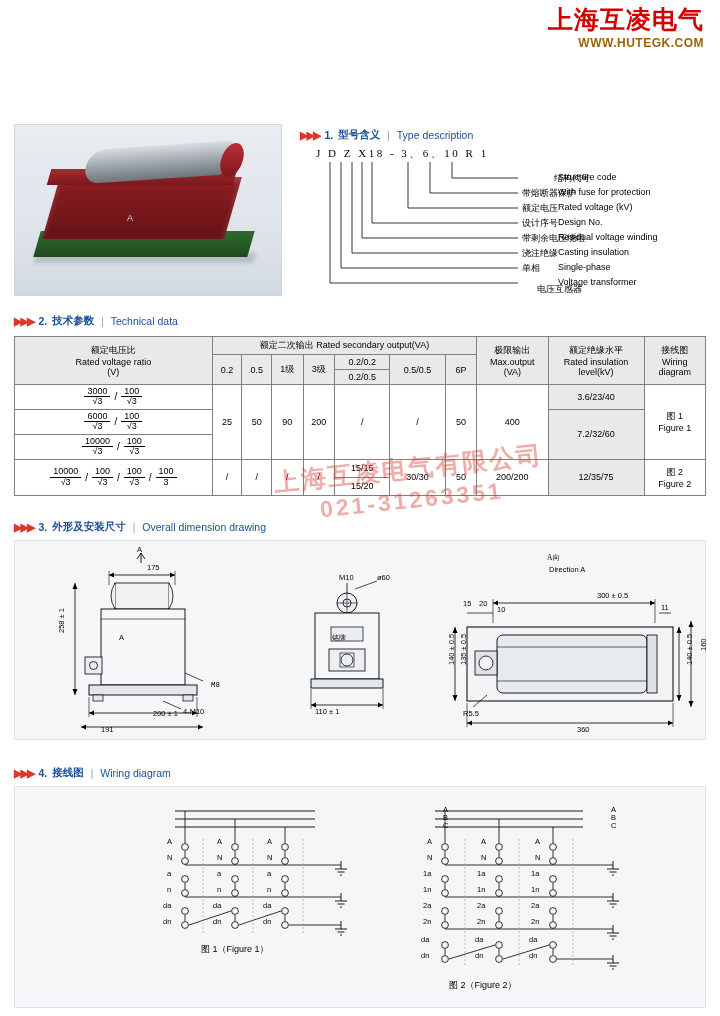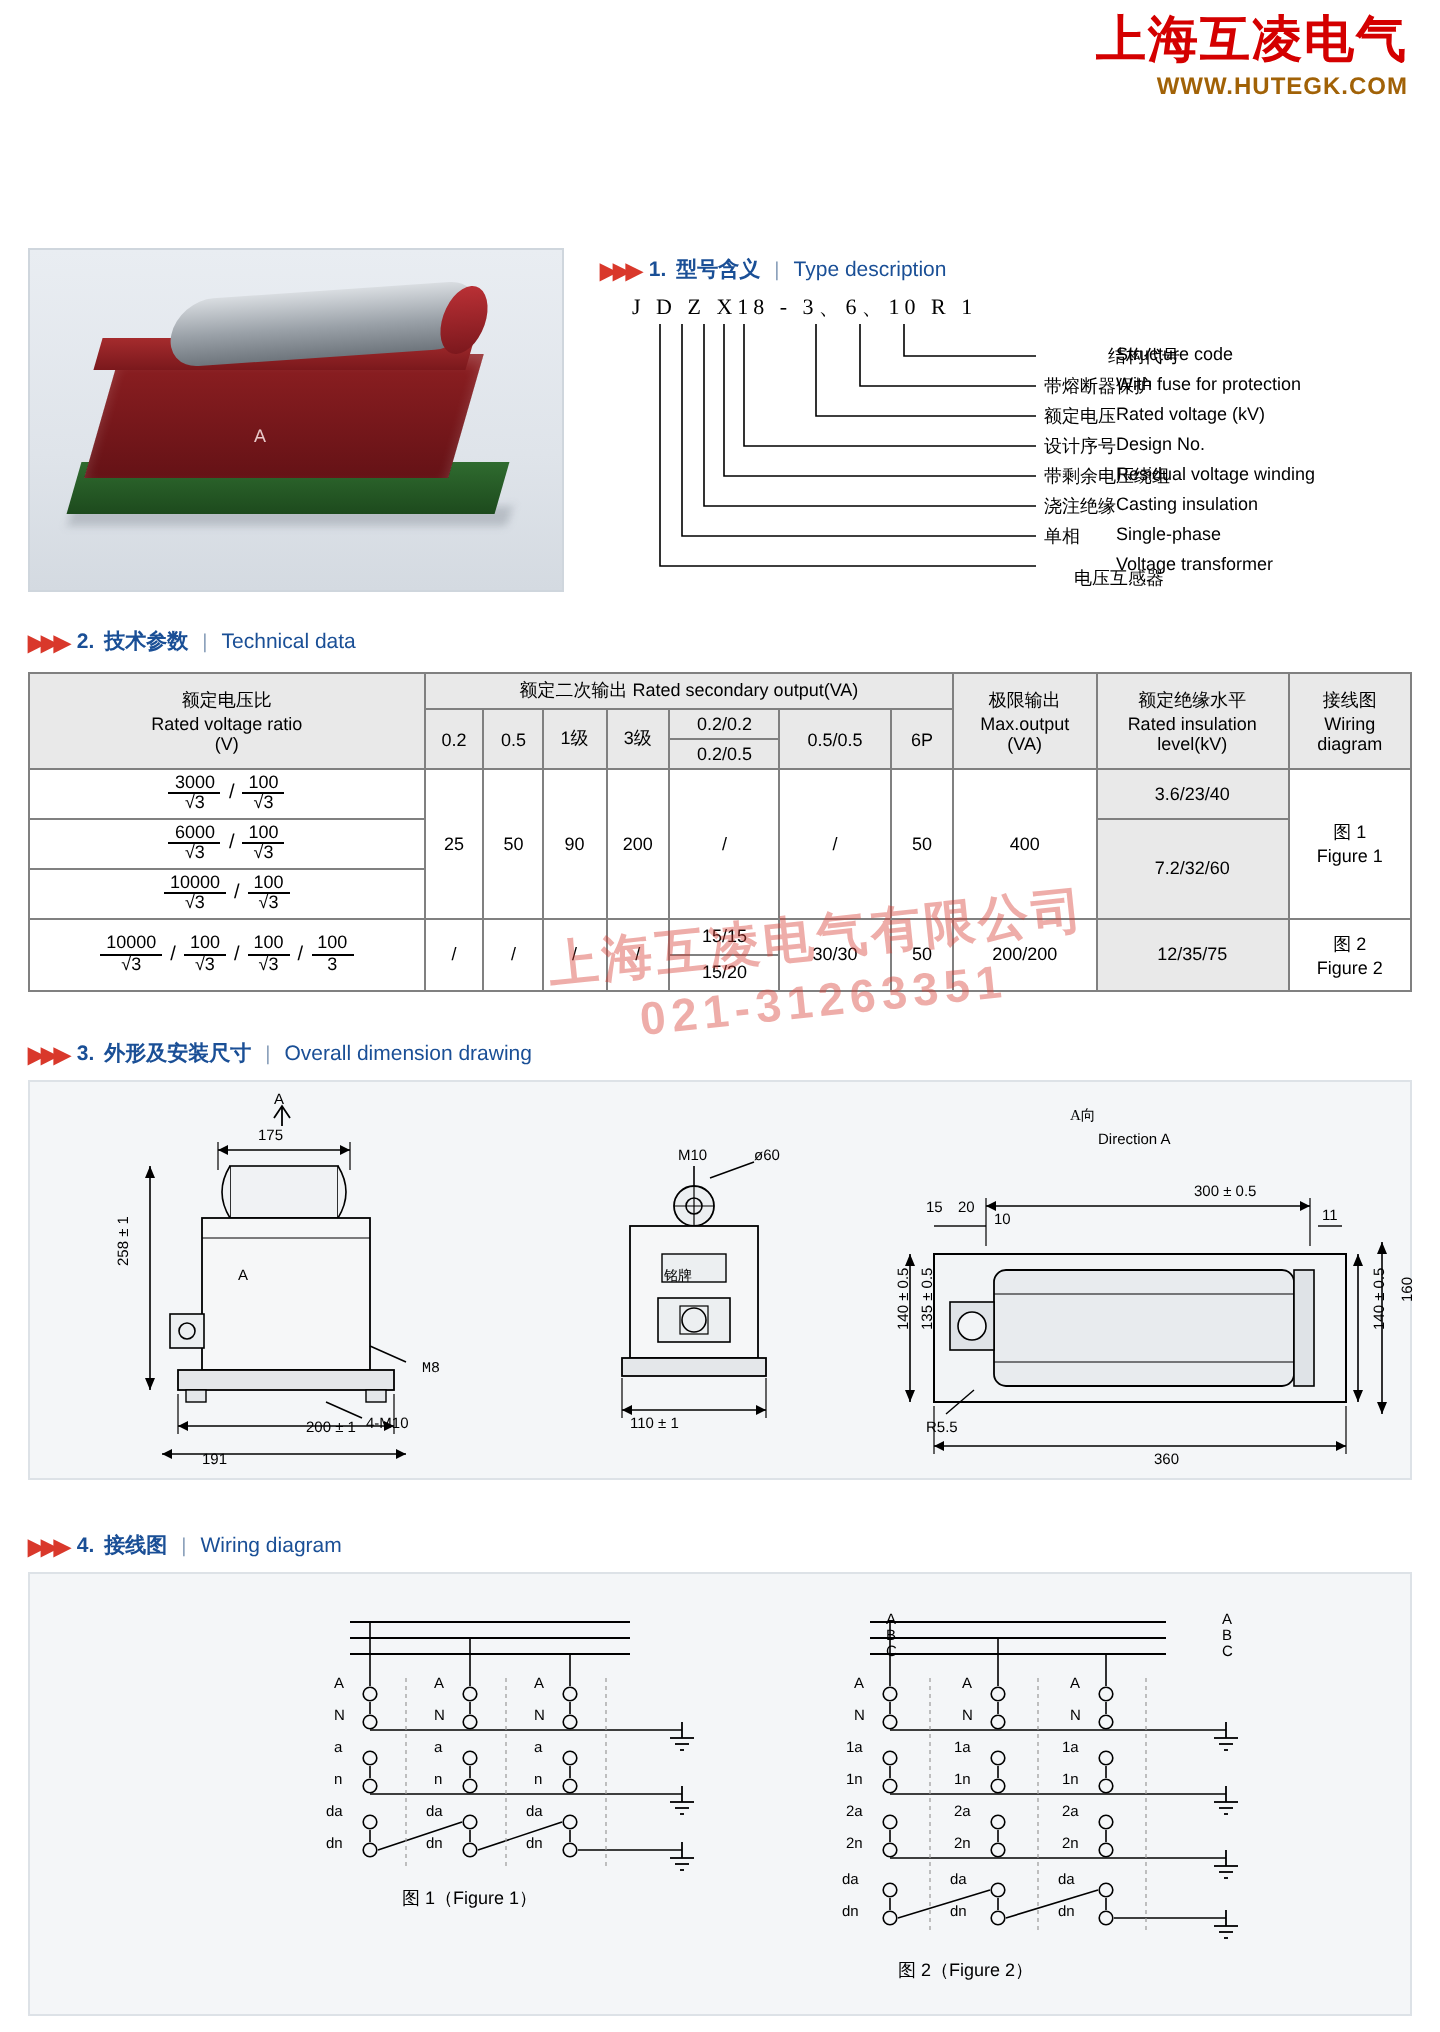--- a/index.html
+++ b/index.html
@@ -405,21 +405,21 @@
       <line x1="26" y1="152" x2="26" y2="172" stroke="#000" stroke-width="0.6"></line>
       <line x1="134" y1="152" x2="134" y2="172" stroke="#000" stroke-width="0.6"></line>
 
       <line x1="18" y1="182" x2="140" y2="182" stroke="#000" stroke-width="0.8"></line>
       <path d="M18,182 l5,-2.5 v5 z M140,182 l-5,-2.5 v5 z" fill="#000"></path>
 
       <line x1="100" y1="156" x2="118" y2="164" stroke="#000" stroke-width="0.7"></line>
 
     </svg>
     <div class="dw" style="left:122px; top:4px;">A</div>
-    <div class="dw" style="left:114px; top:22px;">175</div>
+    <div class="dw" style="left:132px; top:22px;">175</div>
     <div class="dw" style="left:42px; top:92px; transform:rotate(-90deg); transform-origin:left top;">258 ± 1</div>
     <div class="dw" style="left:104px; top:92px;">A</div>
     <div class="dw" style="left:142px; top:694px; position:absolute;"></div>
     <div class="dw" style="left:196px; top:140px;font-family:Liberation Mono, monospace;">M8</div>
     <div class="dw" style="left:138px; top:168px;">200 ± 1</div>
     <div class="dw" style="left:168px; top:166px;">4-M10</div>
     <div class="dw" style="left:86px; top:184px;">191</div>
 
     <svg width="140" height="190" style="position:absolute;left:270px;top:18px;">
 
@@ -443,21 +443,21 @@
       <line x1="26" y1="146" x2="98" y2="146" stroke="#000" stroke-width="0.8"></line>
       <path d="M26,146 l5,-2.5 v5 z M98,146 l-5,-2.5 v5 z" fill="#000"></path>
       <line x1="26" y1="130" x2="26" y2="150" stroke="#000" stroke-width="0.6"></line>
       <line x1="98" y1="130" x2="98" y2="150" stroke="#000" stroke-width="0.6"></line>
     </svg>
     <div class="dw" style="left:324px; top:32px;">M10</div>
     <div class="dw" style="left:362px; top:32px;">ø60</div>
     <div class="dw" style="left:317px; top:92px; font-size:7px;">铭牌</div>
     <div class="dw" style="left:300px; top:166px;">110 ± 1</div>
 
-    <div class="dw" style="left:520px; top:12px;font-family:Liberation Serif, serif;">A向</div>
+    <div class="dw" style="left:532px; top:12px;font-family:Liberation Serif, serif;">A向</div>
     <div class="dw" style="left:534px; top:24px;">Direction A</div>
 
     <svg width="250" height="160" style="position:absolute;left:432px;top:42px;">
 
       <line x1="46" y1="20" x2="208" y2="20" stroke="#000" stroke-width="0.8"></line>
       <path d="M46,20 l5,-2.5 v5 z M208,20 l-5,-2.5 v5 z" fill="#000"></path>
       <line x1="46" y1="16" x2="46" y2="40" stroke="#000" stroke-width="0.6"></line>
       <line x1="208" y1="16" x2="208" y2="40" stroke="#000" stroke-width="0.6"></line>
 
       <line x1="20" y1="30" x2="34" y2="30" stroke="#000" stroke-width="0.7"></line>

